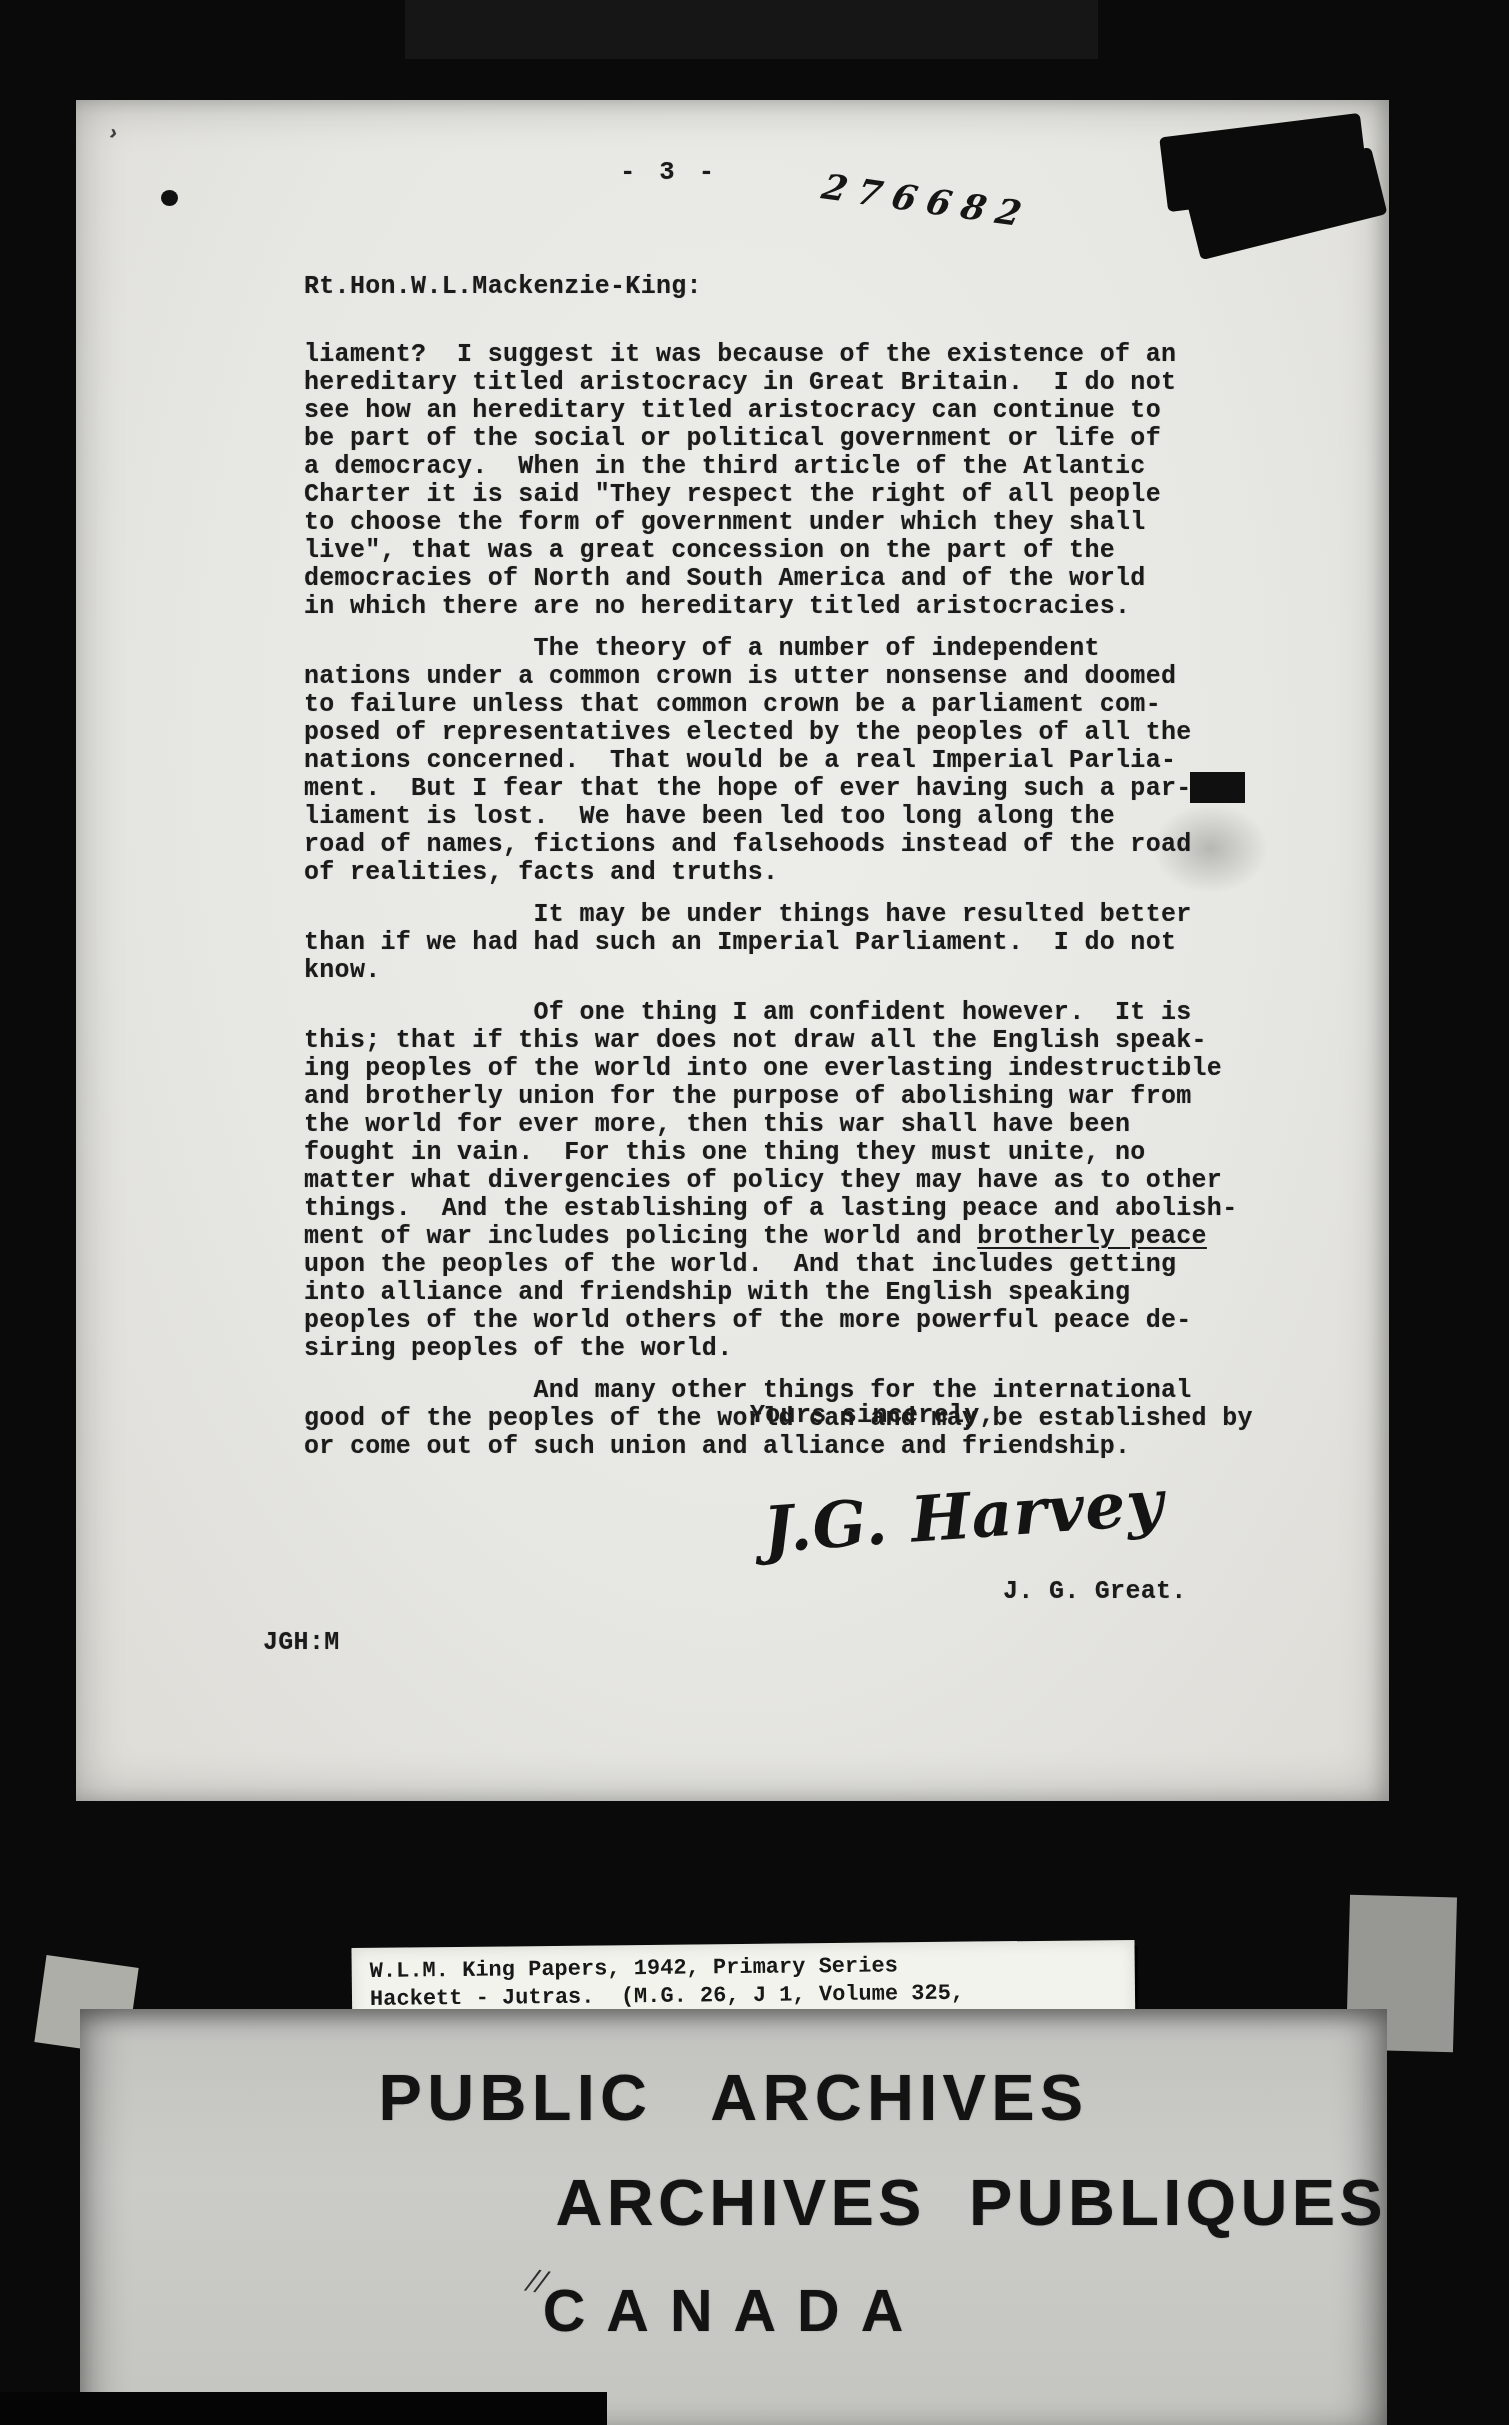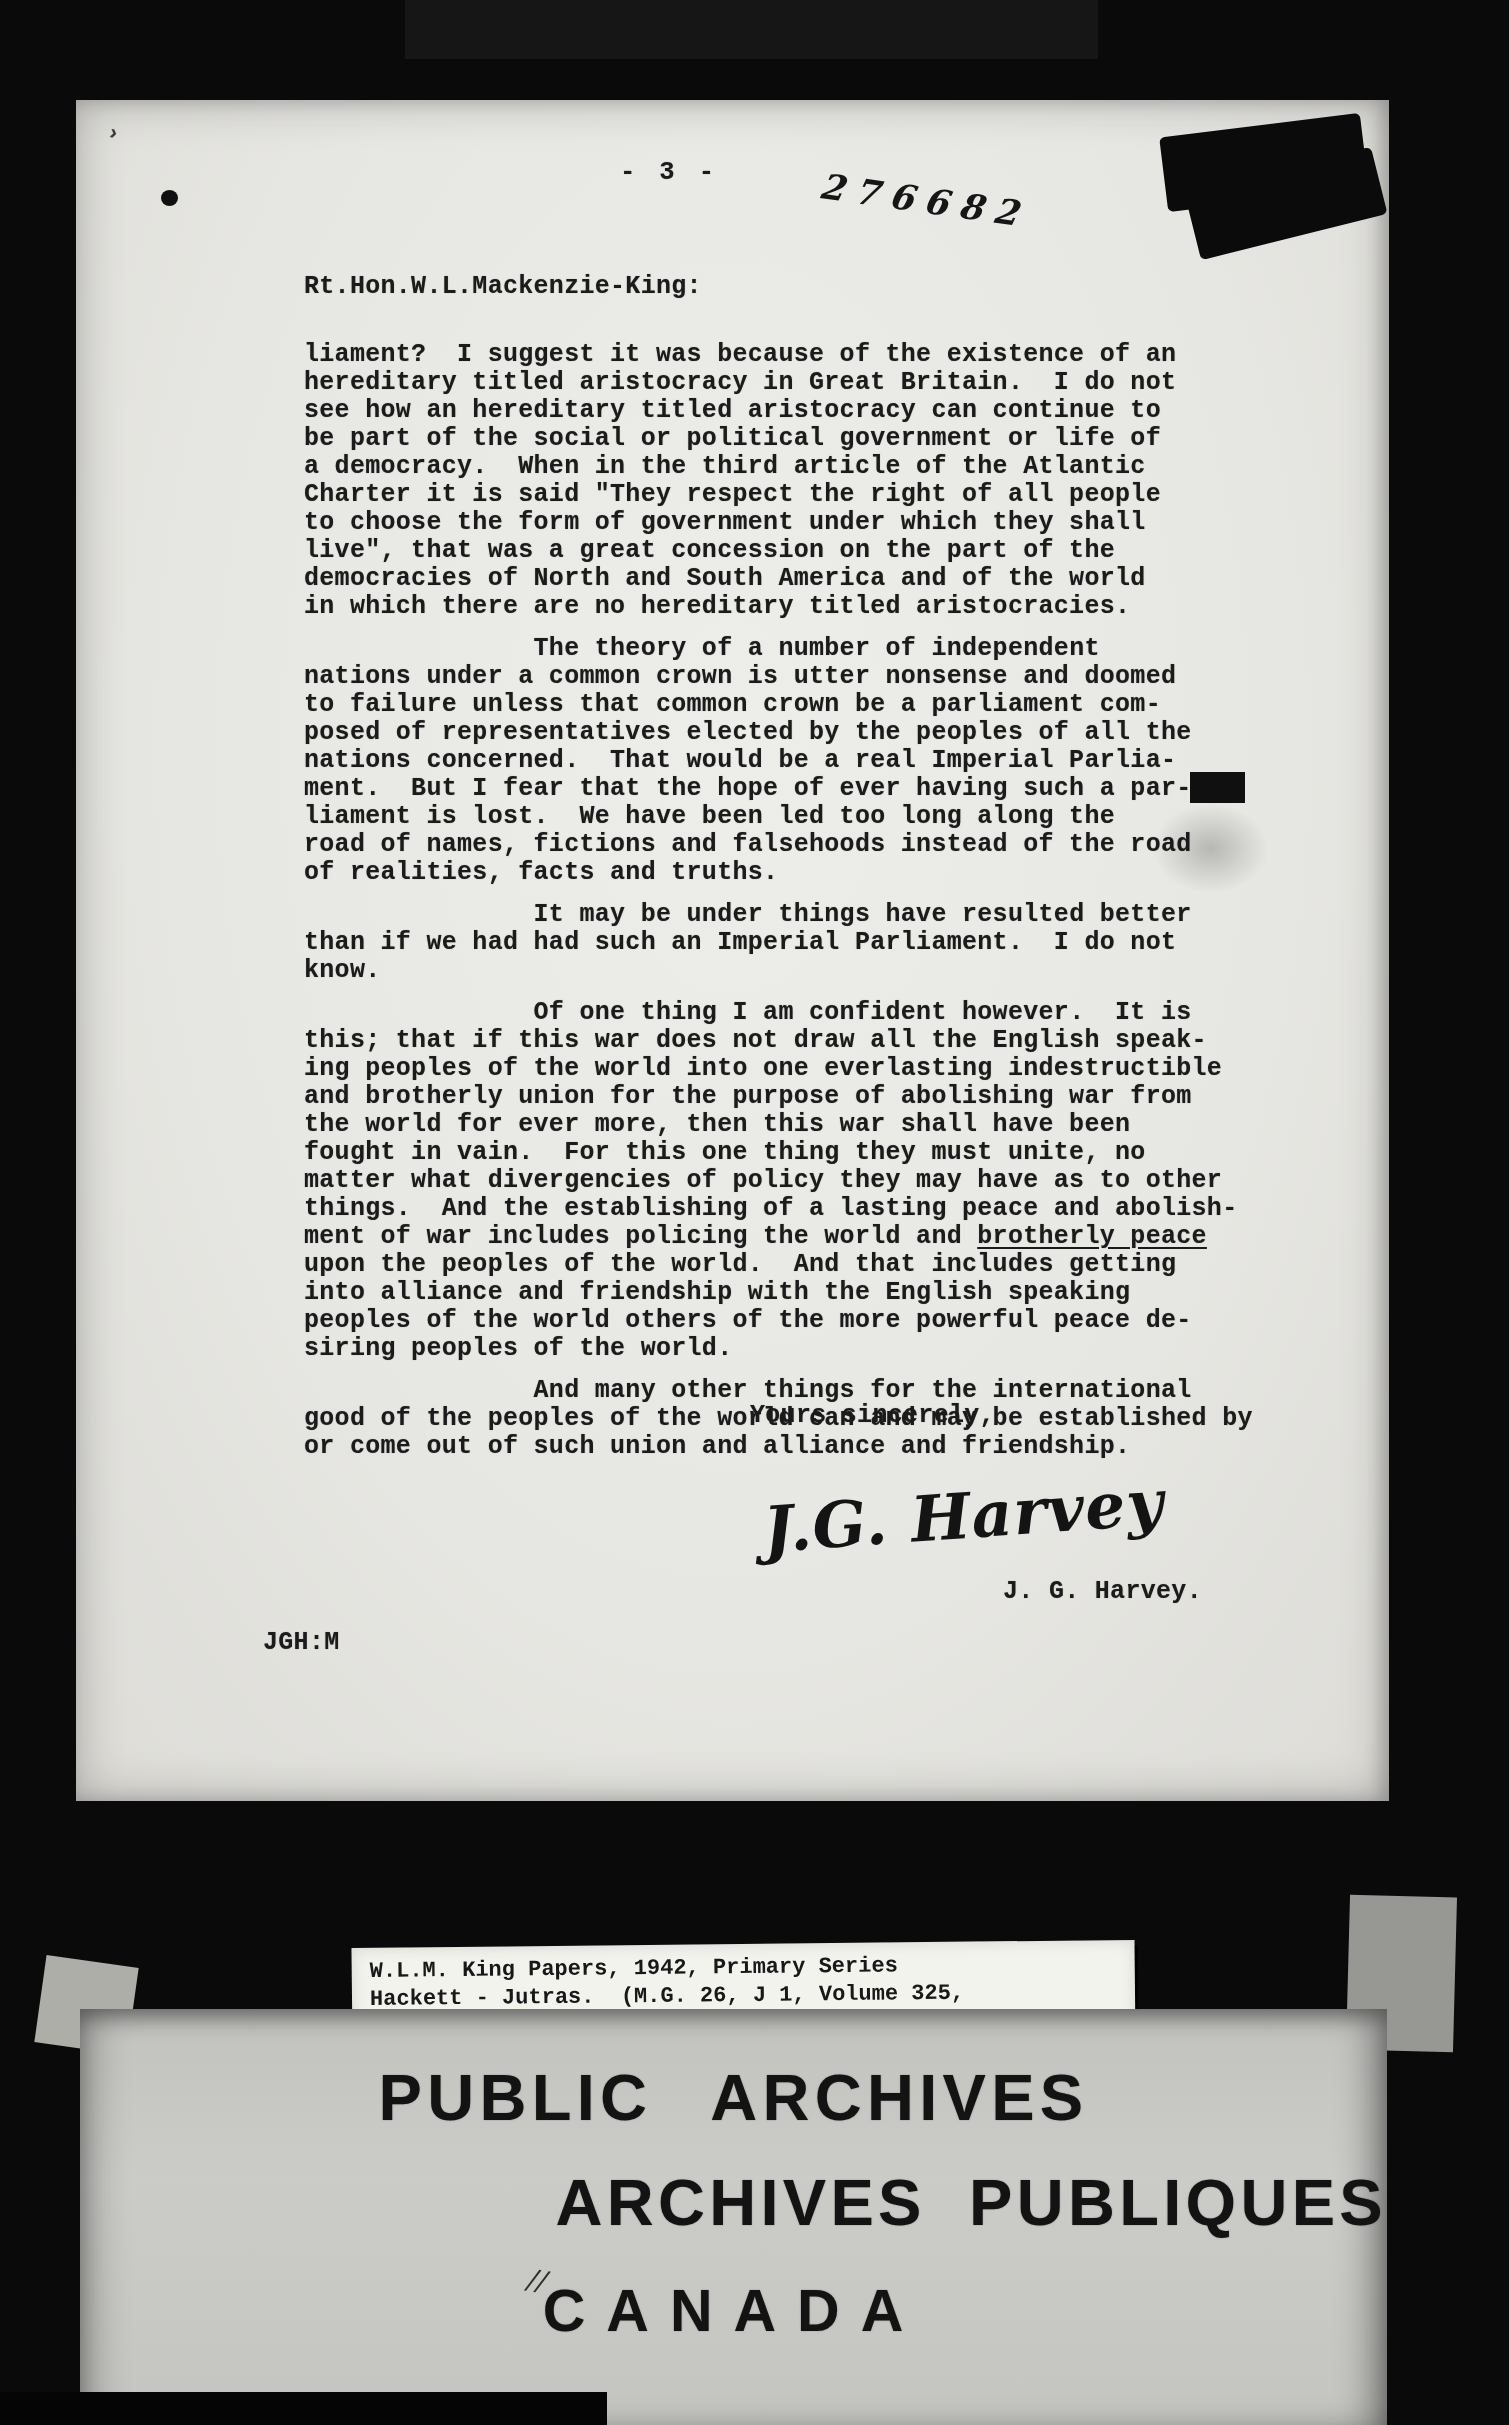--- a/index.html
+++ b/index.html
@@ -137,21 +137,21 @@
       <p class="para"><span>               And many other things for the international
 good of the peoples of the world can and may be established by
 or come out of such union and alliance and friendship.</span></p>
     </div>
 
     <div class="smudge-box"></div>
     <div class="smudge-ghost"></div>
 
     <div class="closing ink">Yours sincerely,</div>
     <div class="sig-script">J.G. Harvey</div>
-    <div class="sig-typed ink">J. G. Harvey.</div>
+    <div class="sig-typed ink">J. G. Great.</div>
     <div class="initials ink">JGH:M</div>
   </div>
 
   <div class="side-strip-right"></div>
   <div class="side-wedge-left"></div>
 
   <div class="card">
     <div class="card-line">W.L.M. King Papers, 1942, Primary Series</div>
     <div class="card-line">Hackett - Jutras.  (M.G. 26, J 1, Volume 325,</div>
     <div class="card-line">pp. 276463 - 277395)</div>

